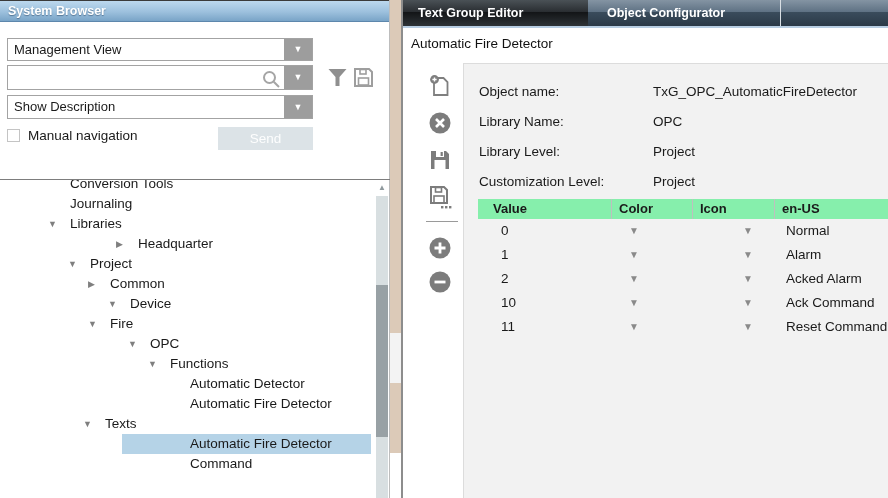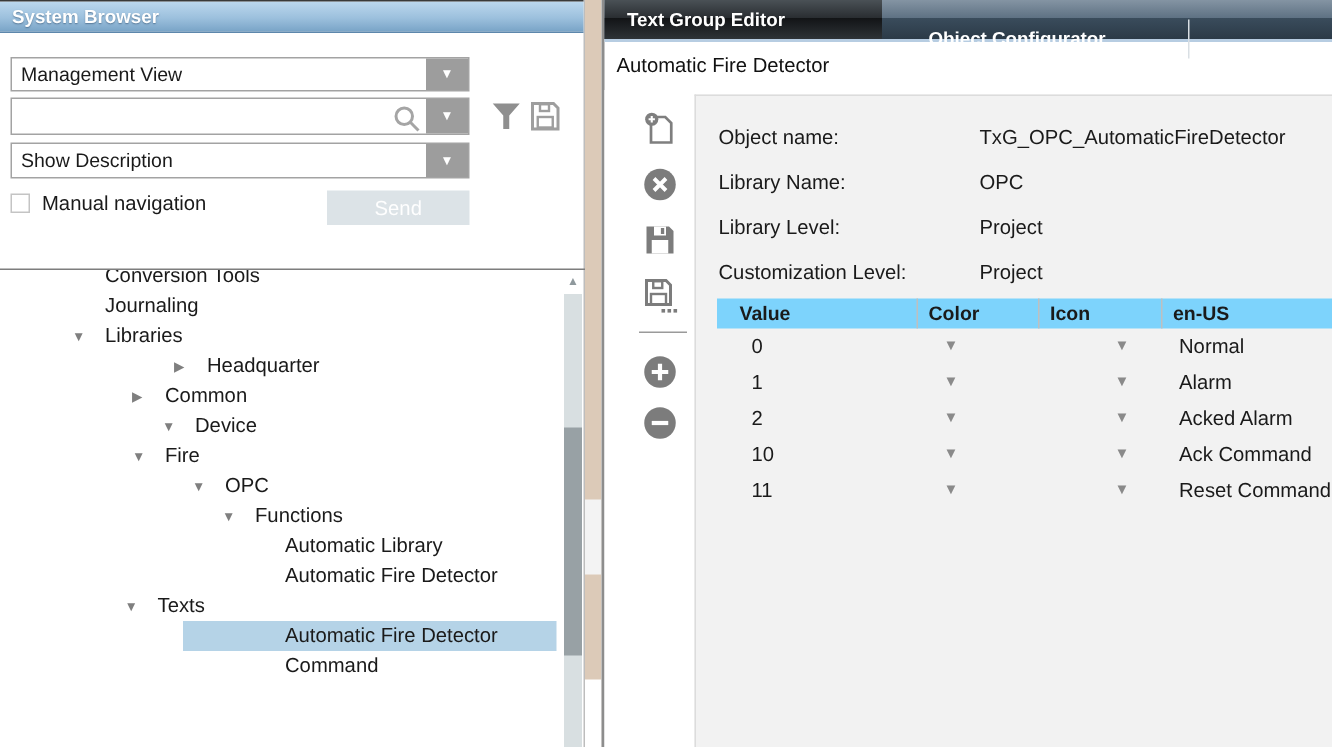--- a/index.html
+++ b/index.html
@@ -44,38 +44,38 @@
   
   .gap { position:absolute; left:390px; top:0; width:11px; height:498px; background:#dccab8; }
   .gap .patch-a { position:absolute; left:0; width:100%; top:333px; height:50px; background:#f3f3f3; }
   .gap .patch-b { position:absolute; left:0; width:100%; top:453px; height:45px; background:#ffffff; }
 
   
   .right-panel { position:absolute; left:401px; top:0; width:487px; height:498px; background:#fff; border-left:2px solid #8d8d8d; }
   .tab-bar { position:relative; height:26px; background:linear-gradient(180deg,#8494a3 0%,#5f7284 45%,#3a4c5c 46%,#2b3a47 100%); }
   .tab { position:absolute; top:0; height:26px; color:#fff; font-weight:bold; font-size:12.5px; line-height:26px; padding-left:15px; }
   .tab-active { left:0; width:185px; background:linear-gradient(180deg,#4a5156 0%,#2a2e32 45%,#121416 46%,#2e3337 100%); }
-  .tab-inactive { left:201px; width:189px; border-right:1px solid #d9dfe4;margin-top:13px; }
+  .tab-inactive { left:189px; width:189px; border-right:1px solid #d9dfe4; }
   .tab-strip { height:2px; background:#b7cde2; }
 
   .rp-subtitle { position:absolute; left:8px; top:36px; font-size:13.5px; color:#111; }
 
   .rp-toolbar { position:absolute; left:0; top:60px; width:60px; bottom:0; background:#fff; }
   .tb-icon { position:absolute; left:25px; width:24px; height:24px; cursor:pointer; }
   .tb-sep { position:absolute; left:23px; width:32px; border-top:1px solid #9a9a9a; }
 
   .rp-content { position:absolute; left:60px; top:63px; right:0; bottom:0; background:#f2f2f2;
                 border-left:1px solid #dcdcdc; border-top:1px solid #dcdcdc; }
   .form { position:absolute; left:15px; top:12px; right:10px; }
   .form-row { display:flex; height:30px; align-items:center; }
   .form-label { width:174px; font-size:13.5px; }
   .form-value { font-size:13.5px; }
 
   .vtable { position:absolute; left:14px; top:135px; right:0; }
-  .vt-header { display:grid; grid-template-columns:133px 81px 82px 1fr; height:20px; background:#7dd3fc; }
+  .vt-header { display:grid; grid-template-columns:133px 81px 82px 1fr; height:20px; background:#86efac; }
   .vt-header .hcell { font-weight:bold; font-size:13px; line-height:20px; padding-left:7px; }
   .vt-header .hcell.first { padding-left:15px; border-left:none; }
   .vt-header .hcell.sep { border-left:1px solid #bfbfbf; }
   .vt-row { display:grid; grid-template-columns:133px 81px 82px 1fr; height:24px; line-height:24px; }
   .vt-val { padding-left:23px; font-size:13.5px; }
   .vt-dd { font-size:10px; color:#8a8a8a; }
   .vt-dd.color { padding-left:18px; }
   .vt-dd.icon { padding-left:51px; }
   .vt-text { padding-left:12px; font-size:13.5px; }
 
@@ -130,26 +130,27 @@
   <div class="send-btn">Send</div>
 
   <div class="lp-divider"></div>
 
   <div class="tree">
     <div class="tree-rows">
         <div class="tree-row" style="padding-left: 48px;"><span class="tree-arrow"></span><span class="tree-label">Conversion Tools</span></div>
         <div class="tree-row" style="padding-left: 48px;"><span class="tree-arrow"></span><span class="tree-label">Journaling</span></div>
         <div class="tree-row" style="padding-left: 48px;"><span class="tree-arrow">▼</span><span class="tree-label">Libraries</span></div>
         <div class="tree-row" style="padding-left: 68px; margin-left: 48px;"><span class="tree-arrow">▶</span><span class="tree-label">Headquarter</span></div>
+        <div class="tree-row" style="padding-left: 68px;"><span class="tree-arrow">▼</span><span class="tree-label">Project</span></div>
         <div class="tree-row" style="padding-left: 88px;"><span class="tree-arrow">▶</span><span class="tree-label">Common</span></div>
         <div class="tree-row" style="padding-left: 108px;"><span class="tree-arrow">▼</span><span class="tree-label">Device</span></div>
         <div class="tree-row" style="padding-left: 88px;"><span class="tree-arrow">▼</span><span class="tree-label">Fire</span></div>
         <div class="tree-row" style="padding-left: 128px;"><span class="tree-arrow">▼</span><span class="tree-label">OPC</span></div>
         <div class="tree-row" style="padding-left: 148px;"><span class="tree-arrow">▼</span><span class="tree-label">Functions</span></div>
-        <div class="tree-row" style="padding-left: 168px;"><span class="tree-arrow"></span><span class="tree-label">Automatic Library</span></div>
+        <div class="tree-row" style="padding-left: 168px;"><span class="tree-arrow"></span><span class="tree-label">Automatic Detector</span></div>
         <div class="tree-row" style="padding-left: 168px;"><span class="tree-arrow"></span><span class="tree-label">Automatic Fire Detector</span></div>
         <div class="tree-row" style="padding-left: 83px;"><span class="tree-arrow">▼</span><span class="tree-label">Texts</span></div>
         <div class="tree-row selected" style="padding-left: 168px;"><span class="tree-arrow"></span><span class="tree-label">Automatic Fire Detector</span></div>
         <div class="tree-row" style="padding-left: 168px;"><span class="tree-arrow"></span><span class="tree-label">Command</span></div>
       </div>
   </div>
 
   <div class="vscroll">
     <div class="up">▲</div>
     <div class="track">

